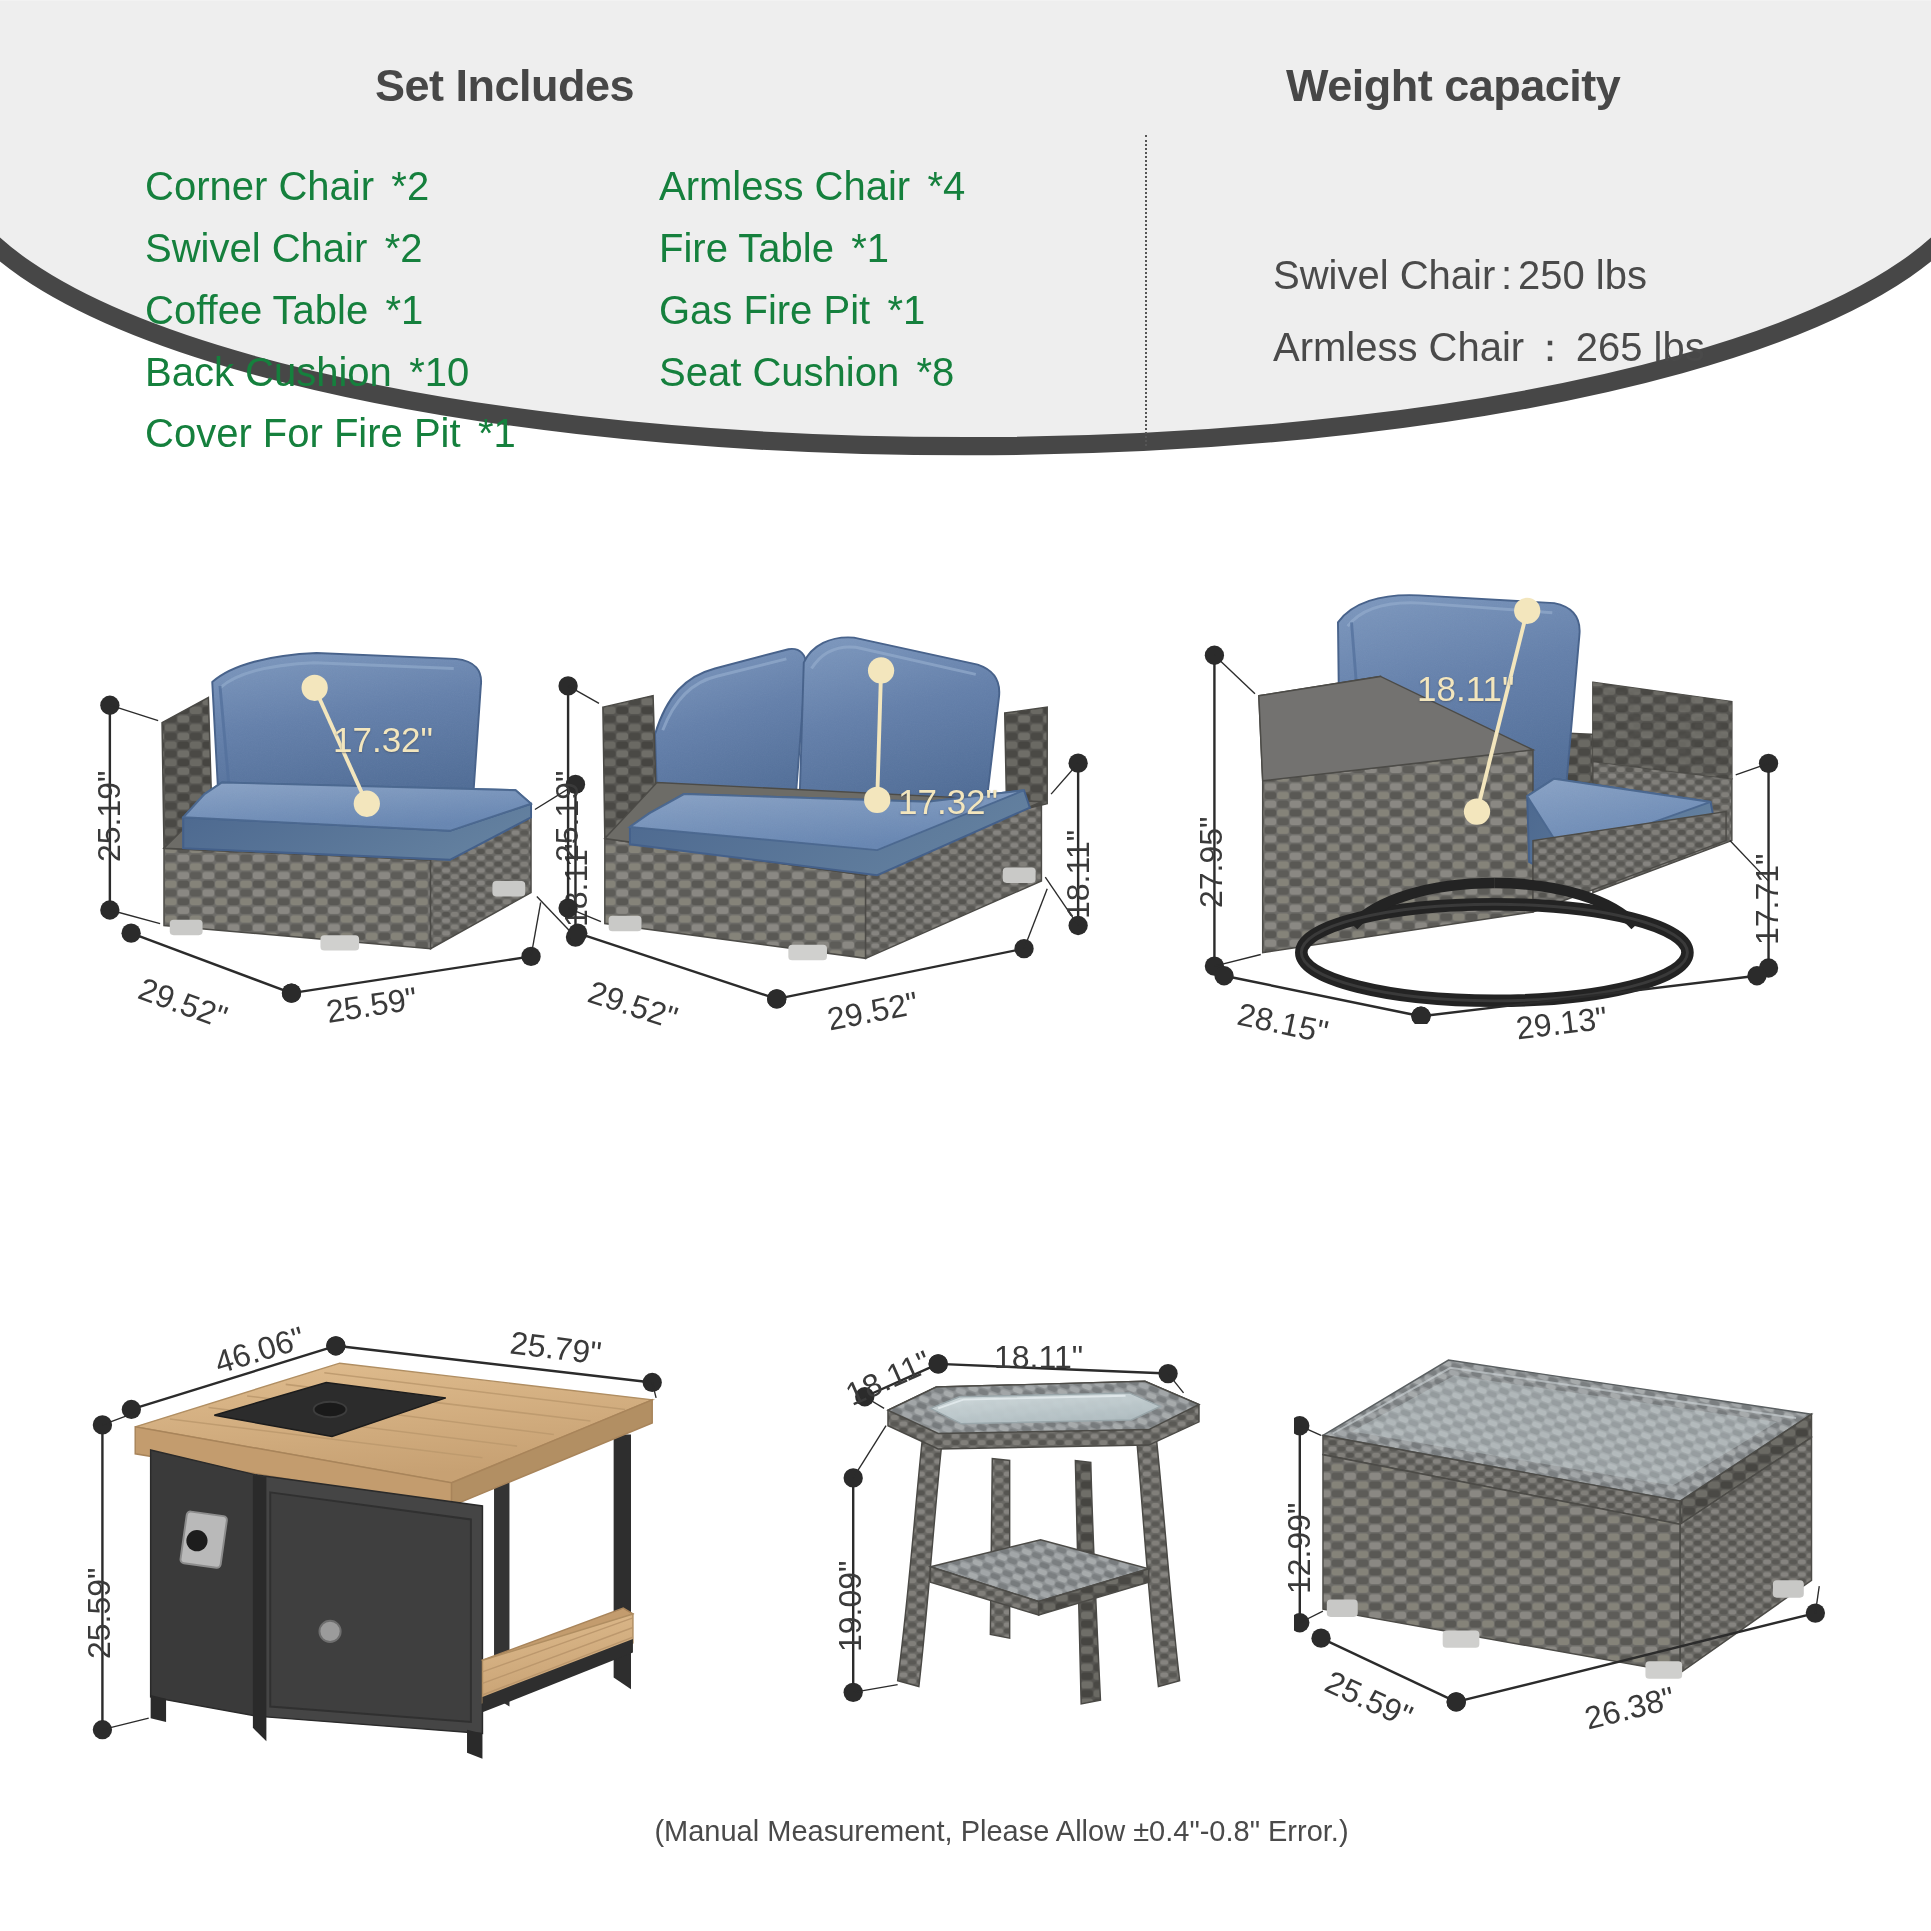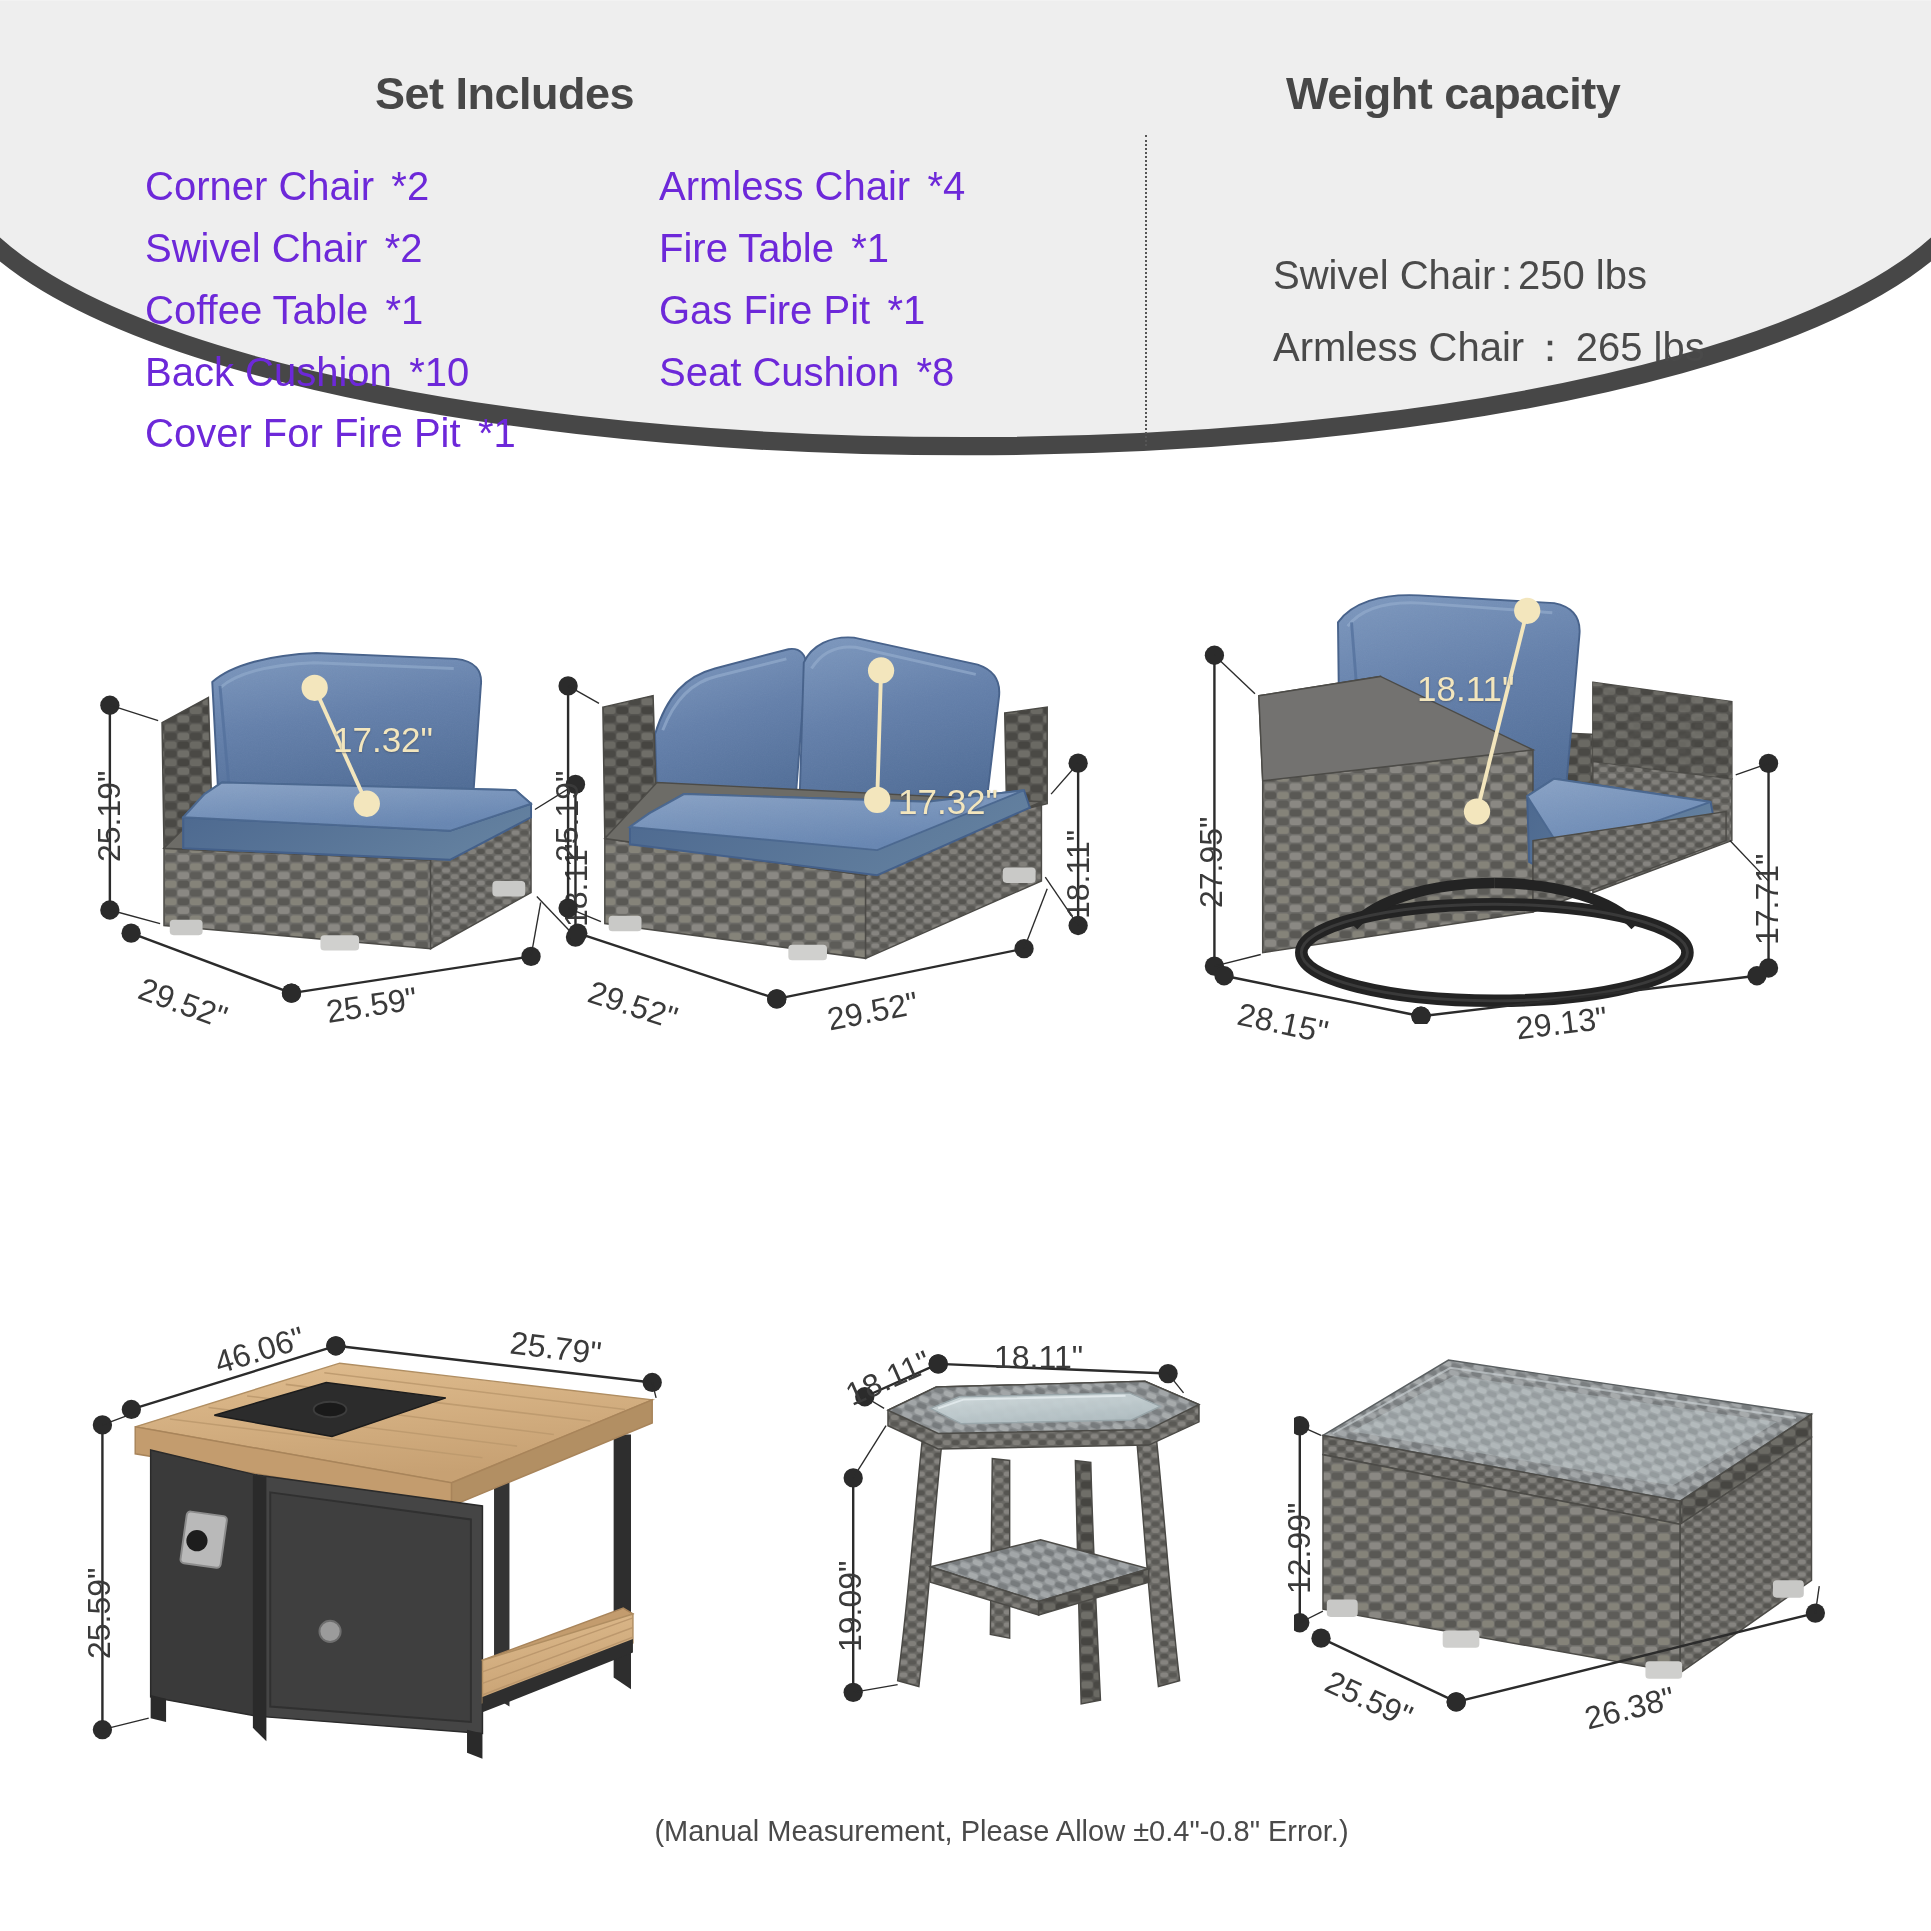--- a/index.html
+++ b/index.html
@@ -6,25 +6,25 @@
   html,body{margin:0;padding:0;background:#ffffff;}
   body{width:1931px;height:1931px;position:relative;overflow:hidden;
        font-family:"Liberation Sans","DejaVu Sans",sans-serif;color:#444444;}
 
   
   #header-panel{position:absolute;left:0;top:0;width:1931px;height:483px;}
   #header-svg{position:absolute;left:0;top:0;}
   #header-content{position:absolute;left:0;top:0;width:1931px;height:454px;}
 
   .col-title{position:absolute;font-weight:bold;color:#474747;
-             font-size:45px;letter-spacing:-0.5px;white-space:nowrap;margin-top:8px;}
+             font-size:45px;letter-spacing:-0.5px;white-space:nowrap;}
   #set-includes-title{left:375px;top:60px;}
   #weight-capacity-title{left:1286px;top:60px;}
 
-  .spec-line{position:absolute;font-size:40px;color:#6d28d9;white-space:nowrap;}
+  .spec-line{position:absolute;font-size:40px;color:#15803d;white-space:nowrap;}
 
   
   .si-col-a{left:145px;}
   .si-col-b{left:659px;}
   .si-r1{top:164px;} .si-r2{top:226px;} .si-r3{top:288px;}
   .si-r4{top:350px;} .si-r5{top:411px;}
   .si-label{display:inline-block;}
   .si-qty{display:inline-block;margin-left:17.4px;}
 
   #set-divider{position:absolute;left:1145px;top:135px;width:0;height:311px;

